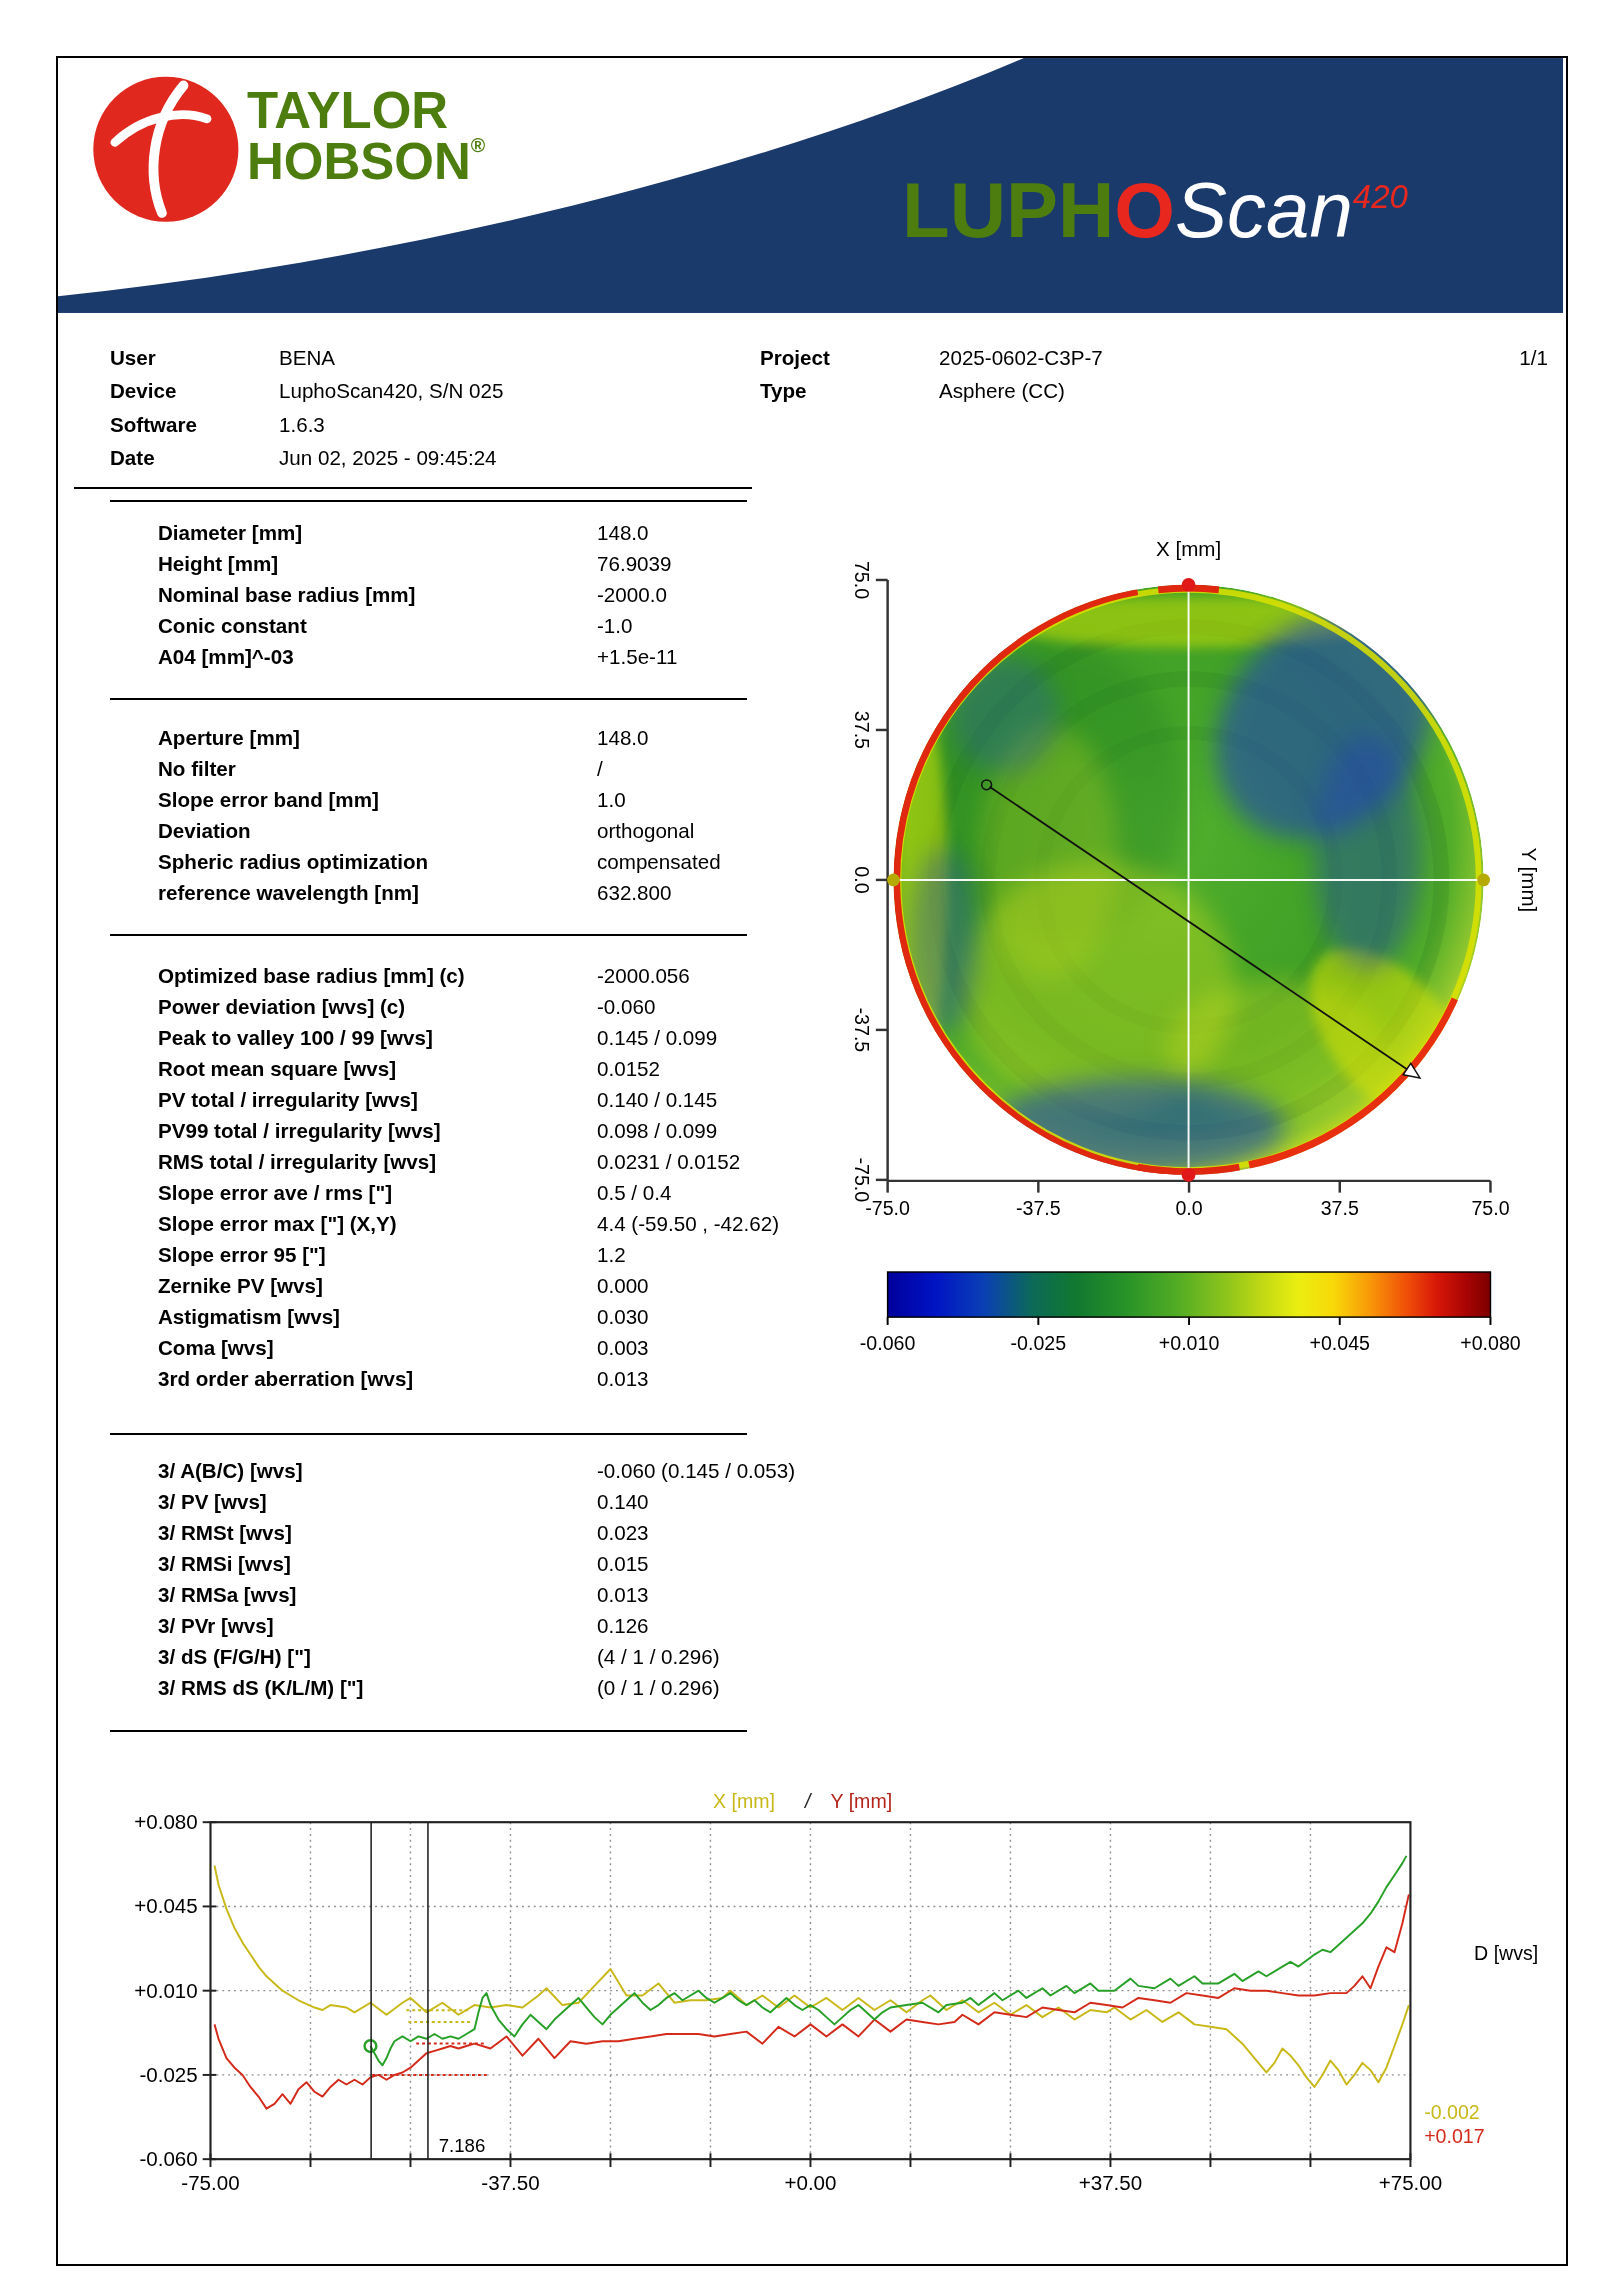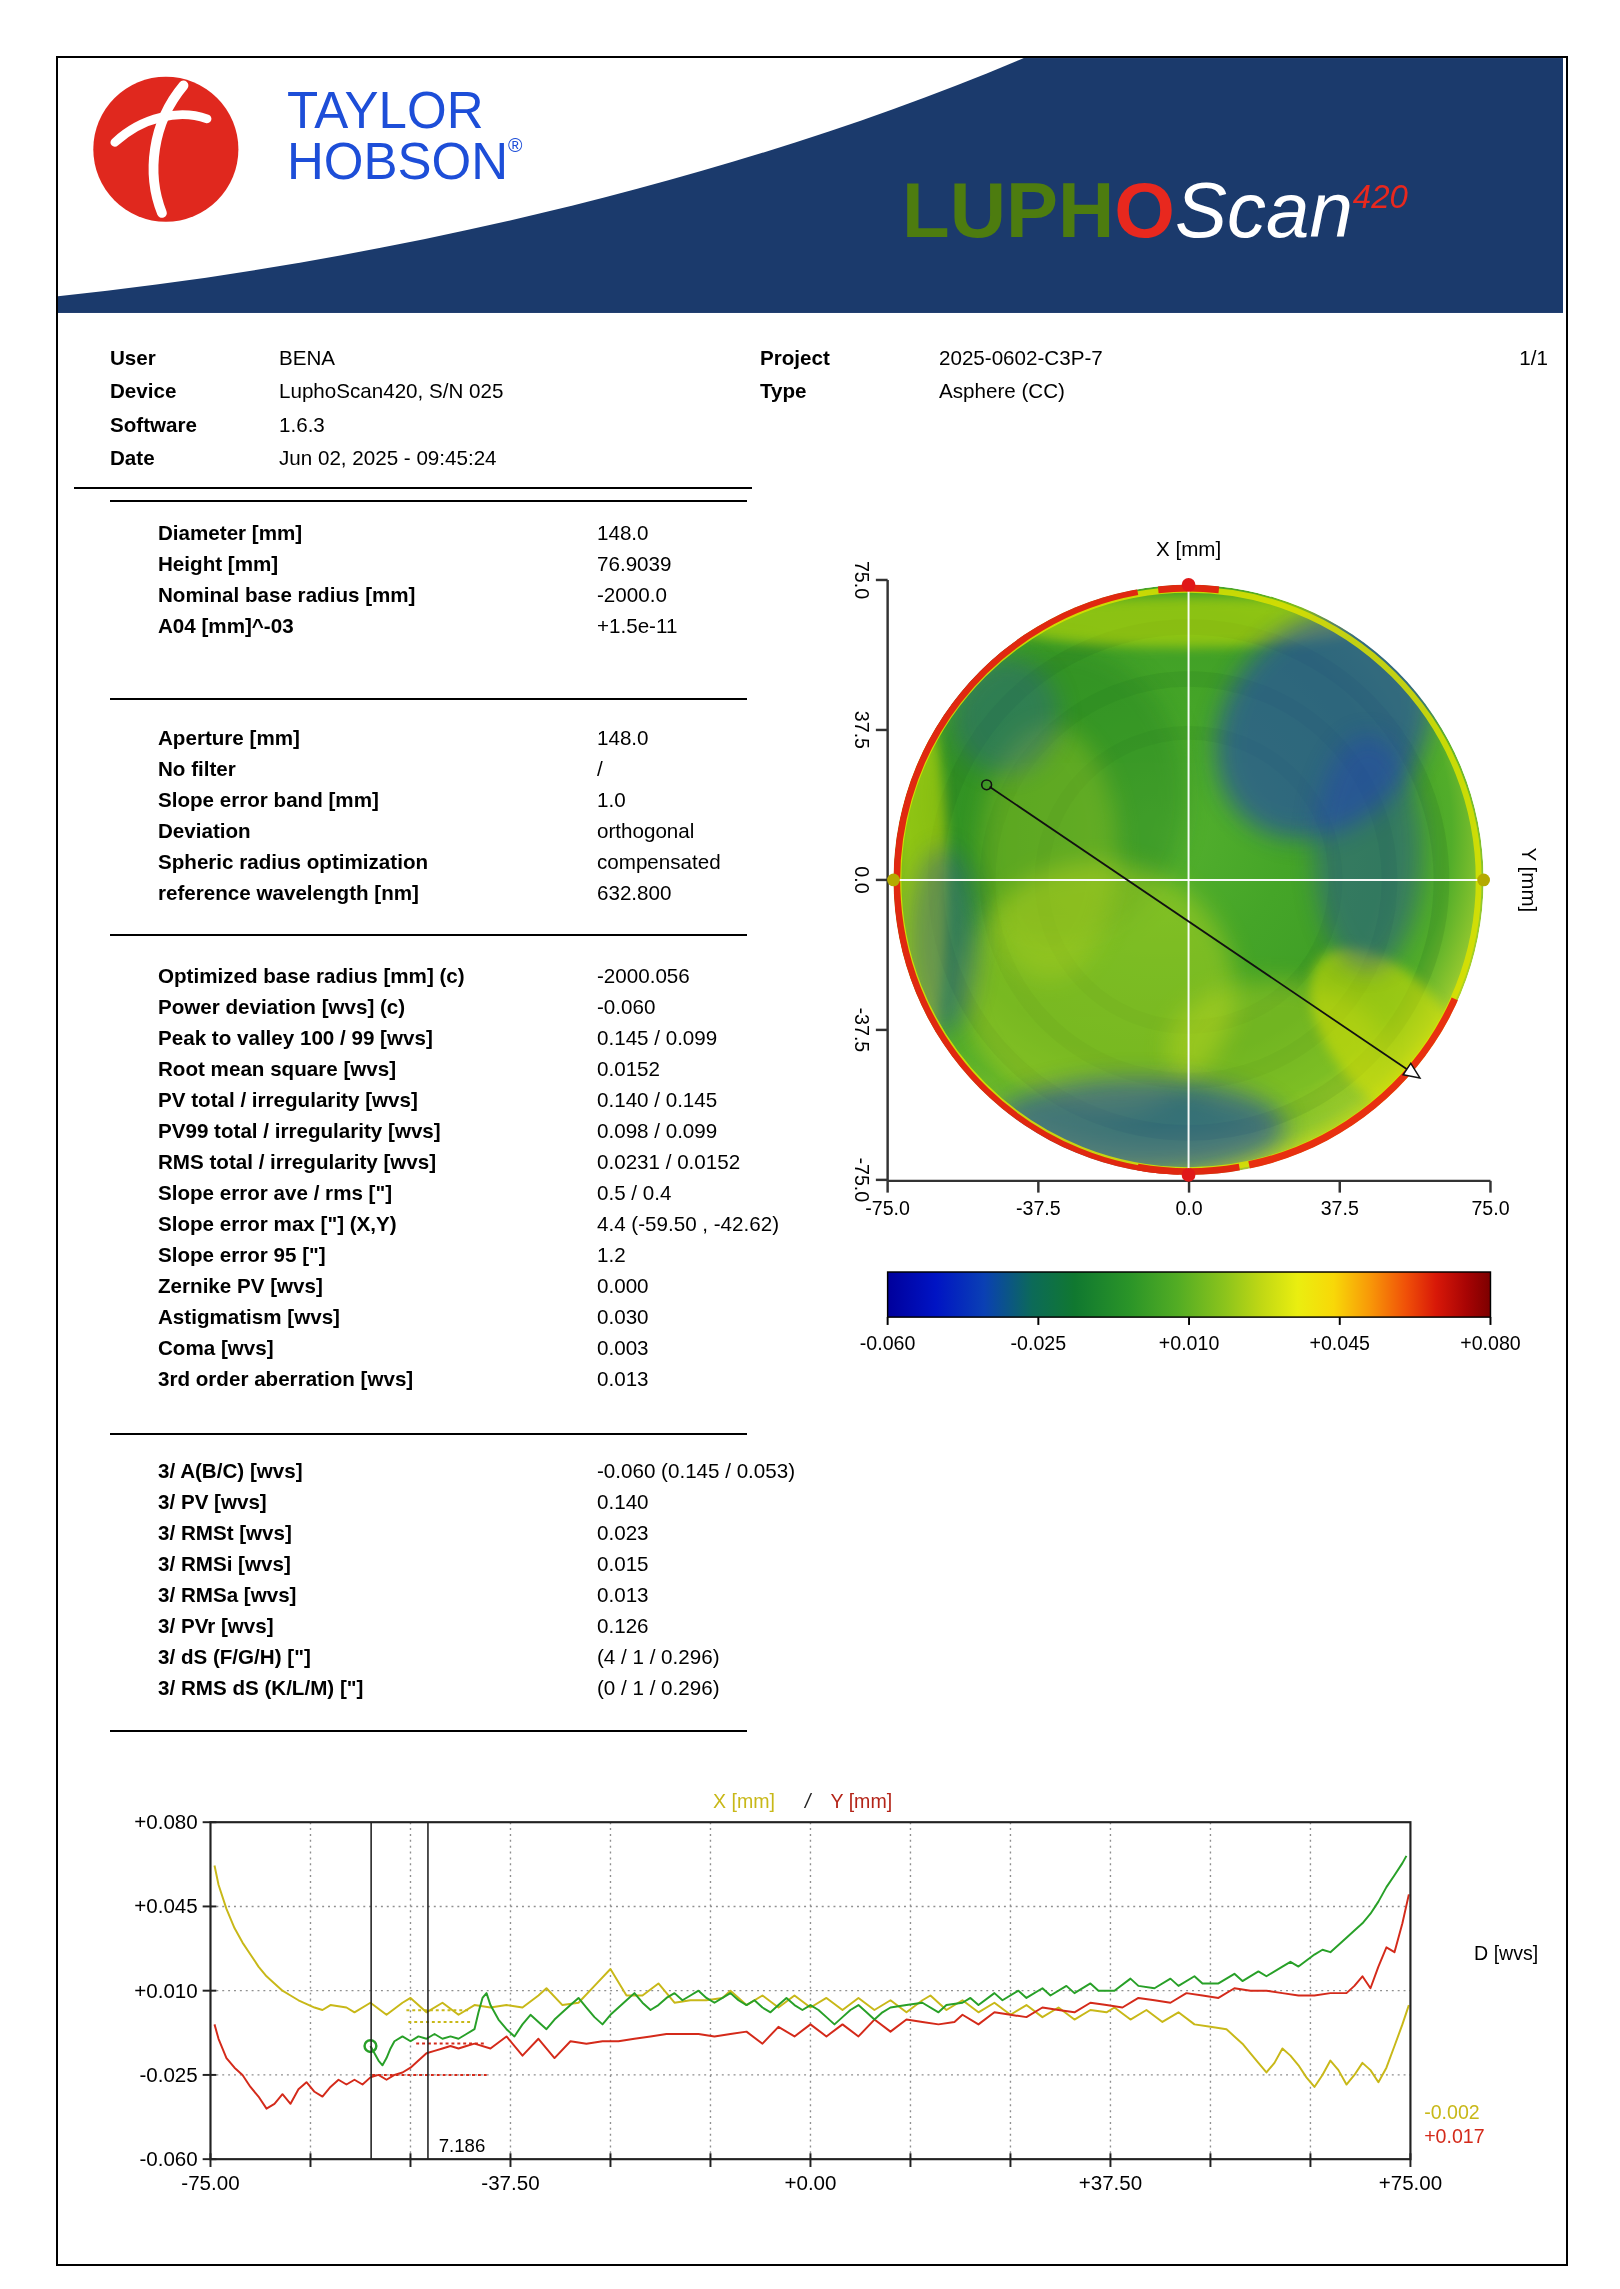--- a/index.html
+++ b/index.html
@@ -1,21 +1,21 @@
 <!DOCTYPE html>
 <html><head>
 <meta charset="utf-8">
 <style>
   html,body{margin:0;padding:0;background:#fff;}
   .page{position:relative;width:1620px;height:2290px;background:#fff;font-family:"Liberation Sans",sans-serif;color:#000;overflow:hidden;}
   .pborder{position:absolute;left:56px;top:56px;width:1508px;height:2206px;border:2px solid #000;}
   .abs{position:absolute;}
   
   .hdr-svg{position:absolute;left:58px;top:58px;}
-  .brand{position:absolute;left:247px;top:86px;line-height:0.98;color:#1d4ed8;font-weight:normal;font-size:51px;letter-spacing:0px;margin-left:40px;}
+  .brand{position:absolute;left:247px;top:86px;line-height:0.98;color:#4d7c0f;font-weight:bold;font-size:51px;letter-spacing:0px;}
   .brand .reg{font-size:19.6px;vertical-align:27.4px;}
   .product{position:absolute;left:902px;top:165px;white-space:nowrap;font-size:78px;}
   .product .w{color:#4d7c0f;font-weight:bold;}
   .product .r{color:#e8281e;font-weight:bold;}
   .product .it{color:#fff;font-style:italic;font-weight:normal;}
   .product .num{color:#e8281e;font-style:italic;font-size:33px;position:relative;top:-29px;font-weight:normal;}
   
   .inforow{position:absolute;height:33px;line-height:33px;font-size:20.6px;white-space:nowrap;}
   .inforow b{display:inline-block;width:169px;font-weight:bold;}
   .inforow.r b{width:179px;}
@@ -60,20 +60,21 @@
   <div class="inforow r" style="left:760px;top:374px;"><b>Type</b><span>Asphere (CC)</span></div>
   <div class="pageno">1/1</div>
 
   <div class="hline" style="left:74px;top:487px;width:678px;"></div>
 
   <div class="hline" style="left:110px;top:500px;width:637px;"></div>
   <div class="psec" style="top:517px;">
       <div class="prow"><span class="plabel">Diameter [mm]</span><span class="pvalue">148.0</span></div>
       <div class="prow"><span class="plabel">Height [mm]</span><span class="pvalue">76.9039</span></div>
       <div class="prow"><span class="plabel">Nominal base radius [mm]</span><span class="pvalue">-2000.0</span></div>
+      <div class="prow"><span class="plabel">Conic constant</span><span class="pvalue">-1.0</span></div>
       <div class="prow"><span class="plabel">A04 [mm]^-03</span><span class="pvalue">+1.5e-11</span></div>
     </div>
   <div class="hline" style="left:110px;top:698px;width:637px;"></div>
   <div class="psec" style="top:722px;">
       <div class="prow"><span class="plabel">Aperture [mm]</span><span class="pvalue">148.0</span></div>
       <div class="prow"><span class="plabel">No filter</span><span class="pvalue">/</span></div>
       <div class="prow"><span class="plabel">Slope error band [mm]</span><span class="pvalue">1.0</span></div>
       <div class="prow"><span class="plabel">Deviation</span><span class="pvalue">orthogonal</span></div>
       <div class="prow"><span class="plabel">Spheric radius optimization</span><span class="pvalue">compensated</span></div>
       <div class="prow"><span class="plabel">reference wavelength [nm]</span><span class="pvalue">632.800</span></div>

